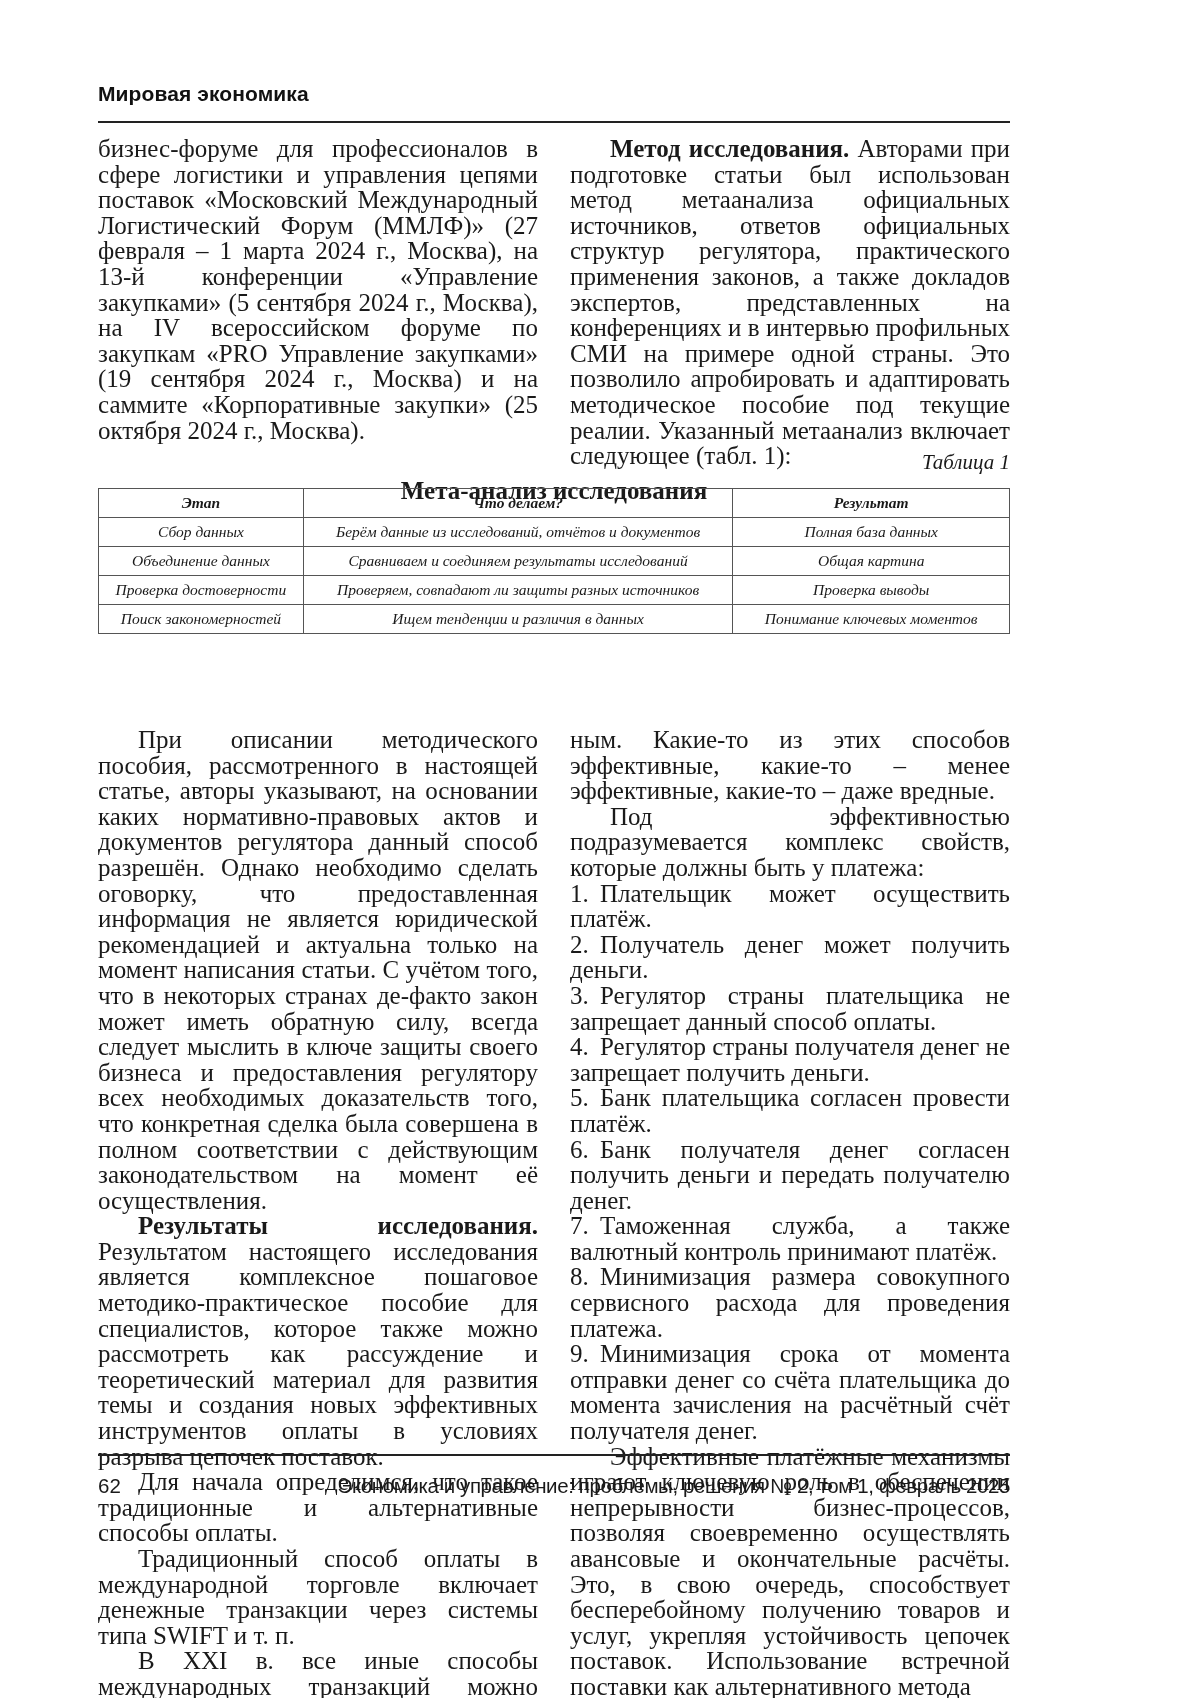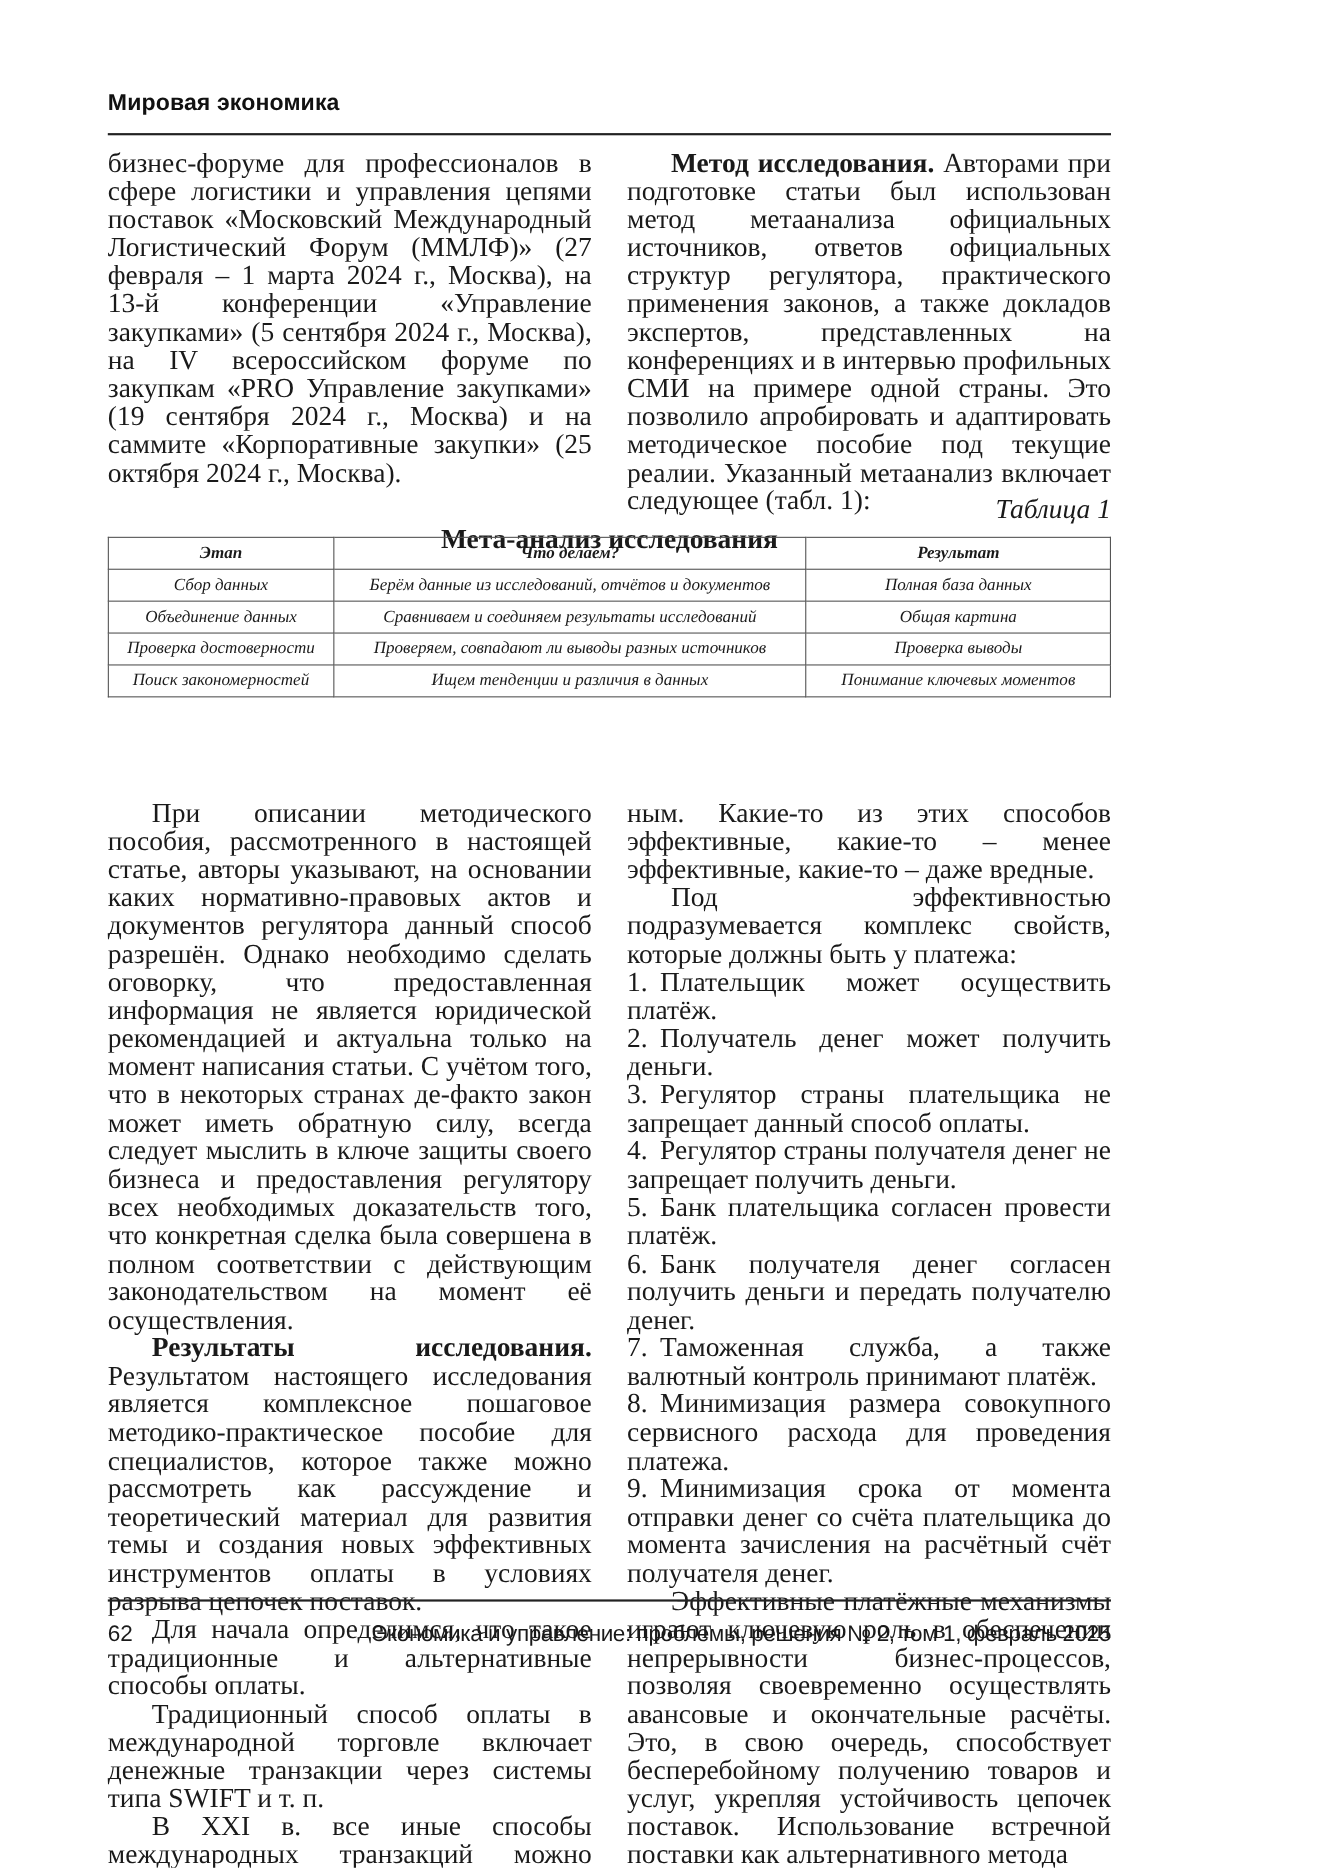--- a/index.html
+++ b/index.html
@@ -66,21 +66,21 @@
     .list-num {
       display: inline-block;
       width: 30px;
       text-indent: 0;
     }
     .table-label {
       position: absolute;
       top: 450px;
       right: 0;
       font-style: italic;
-      font-size: 25px;
+      font-size: 21px;
     }
     .table-title {
       position: absolute;
       top: 477px;
       left: 0;
       width: 912px;
       text-align: center;
       font-weight: bold;
       font-size: 25px;
     }
@@ -176,21 +176,21 @@
         <td>Берём данные из исследований, отчётов и документов</td>
         <td>Полная база данных</td>
       </tr>
       <tr>
         <td>Объединение данных</td>
         <td>Сравниваем и соединяем результаты исследований</td>
         <td>Общая картина</td>
       </tr>
       <tr>
         <td>Проверка достоверности</td>
-        <td>Проверяем, совпадают ли выводы разных источников</td>
+        <td>Проверяем, совпадают ли защиты разных источников</td>
         <td>Проверка выводы</td>
       </tr>
       <tr>
         <td>Поиск закономерностей</td>
         <td>Ищем тенденции и различия в данных</td>
         <td>Понимание ключевых моментов</td>
       </tr>
     </tbody>
   </table>
 

